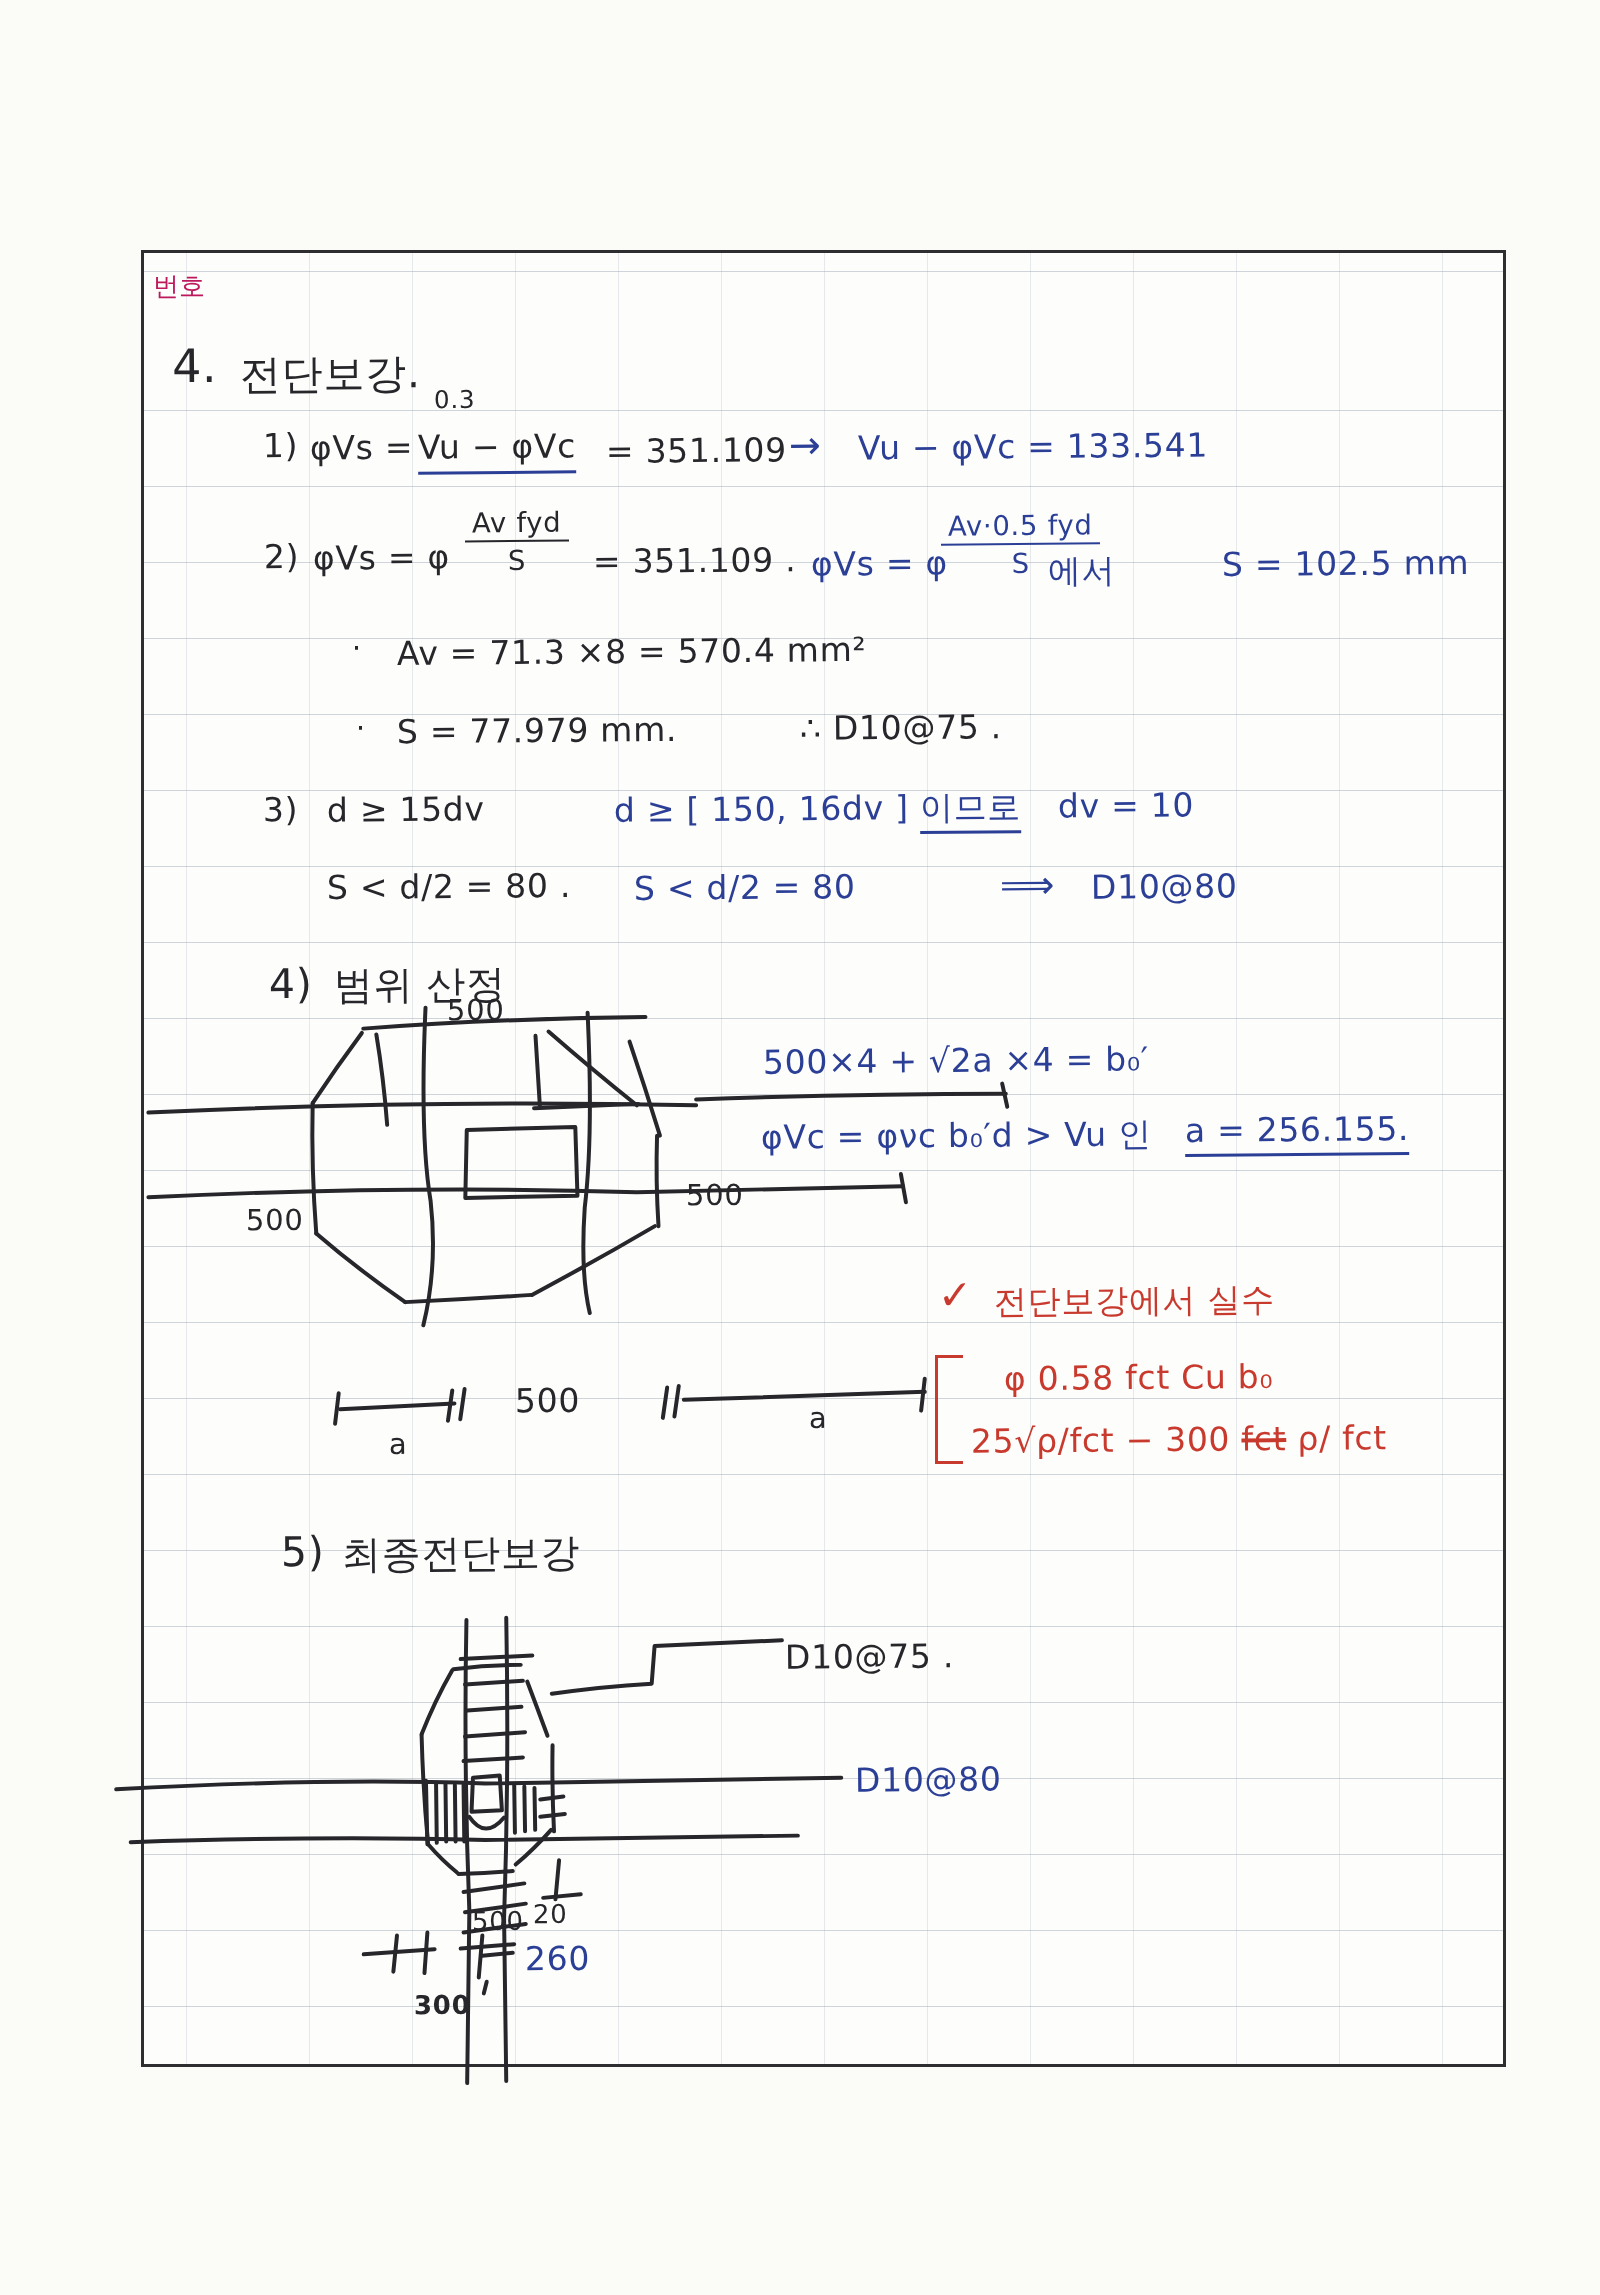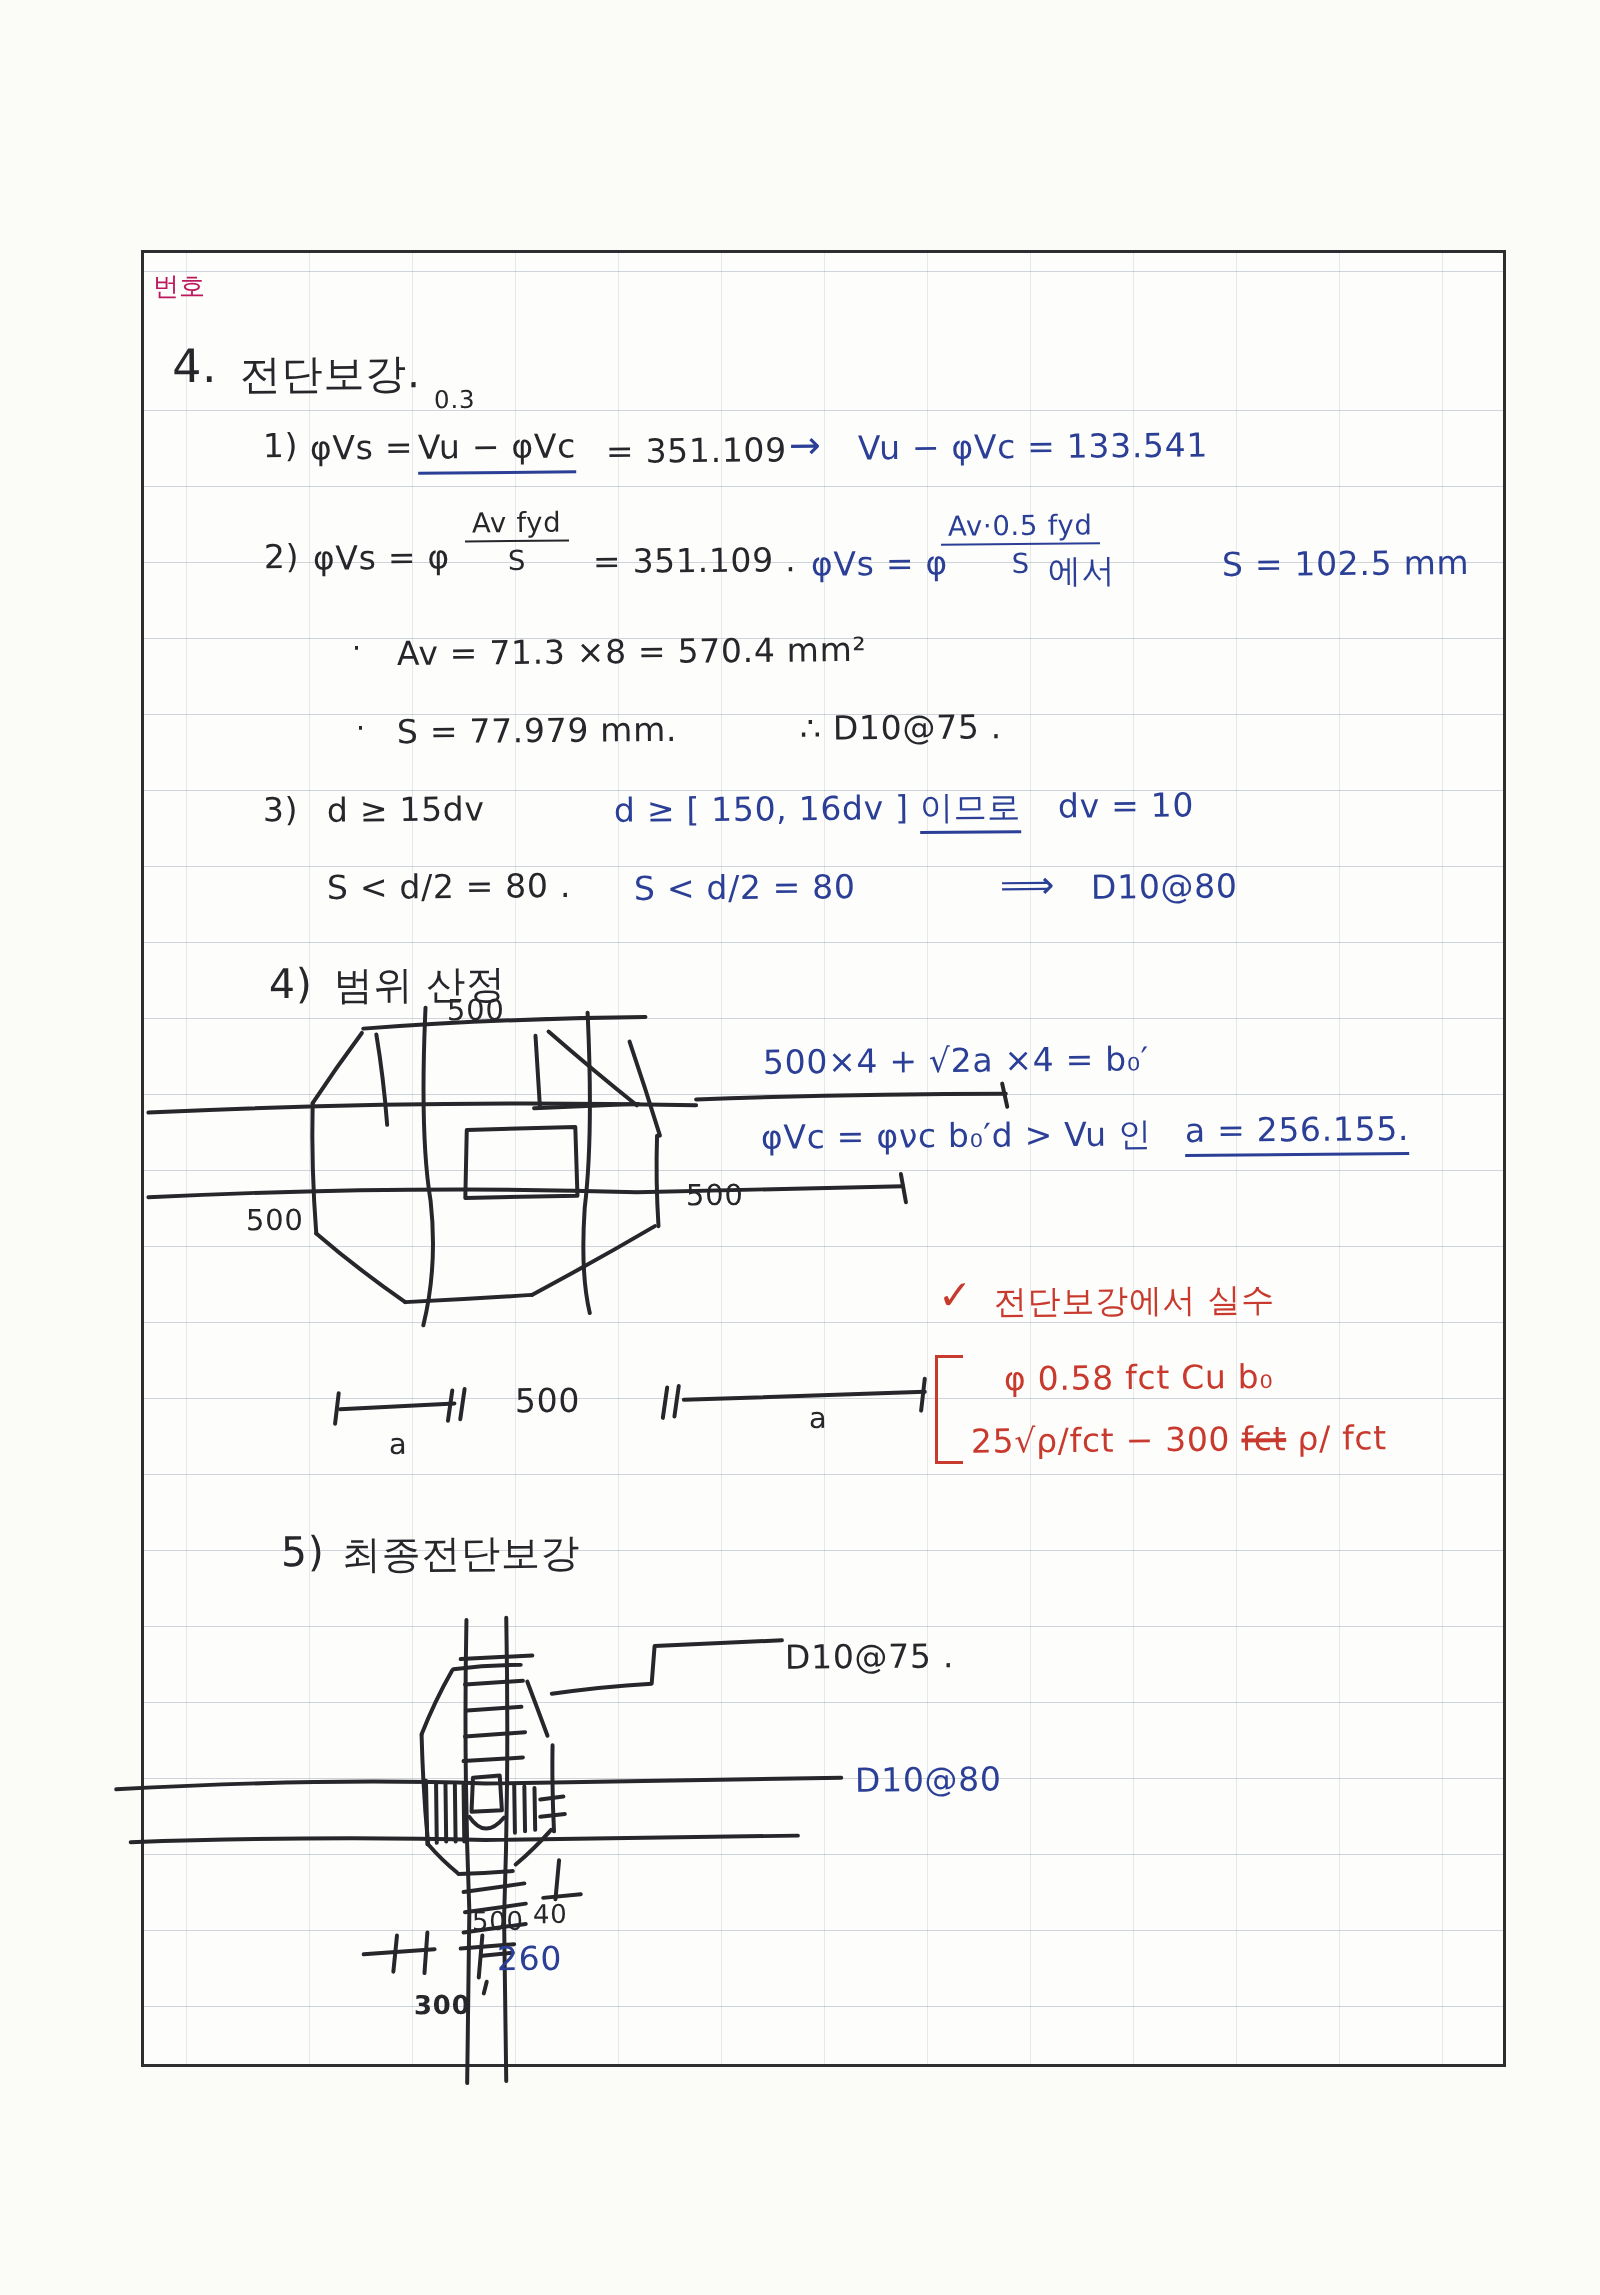--- a/index.html
+++ b/index.html
@@ -213,15 +213,15 @@
     <path d="M522,508 L518,524"></path>
     <path d="M622,340 L617,394"></path>
     <path d="M600,392 L652,387"></path>
   </g>
 </svg>
 
 <span class="abs hw ink f46" style="left:785px;top:1637px;">D10@75 .</span>
 <span class="abs hw blue f46" style="left:855px;top:1760px;">D10@80</span>
 <span class="abs hw ink f36" style="left:414px;top:1990px;font-weight:bold;">300</span>
 <span class="abs hw ink f36" style="left:472px;top:1906px;">500</span>
-<span class="abs hw ink f36" style="left:533px;top:1899px;">40</span>
-<span class="abs hw blue f46" style="left:497px;top:1939px;">260</span>
+<span class="abs hw ink f36" style="left:533px;top:1899px;">20</span>
+<span class="abs hw blue f46" style="left:525px;top:1939px;">260</span>
 
 
 </body></html>

